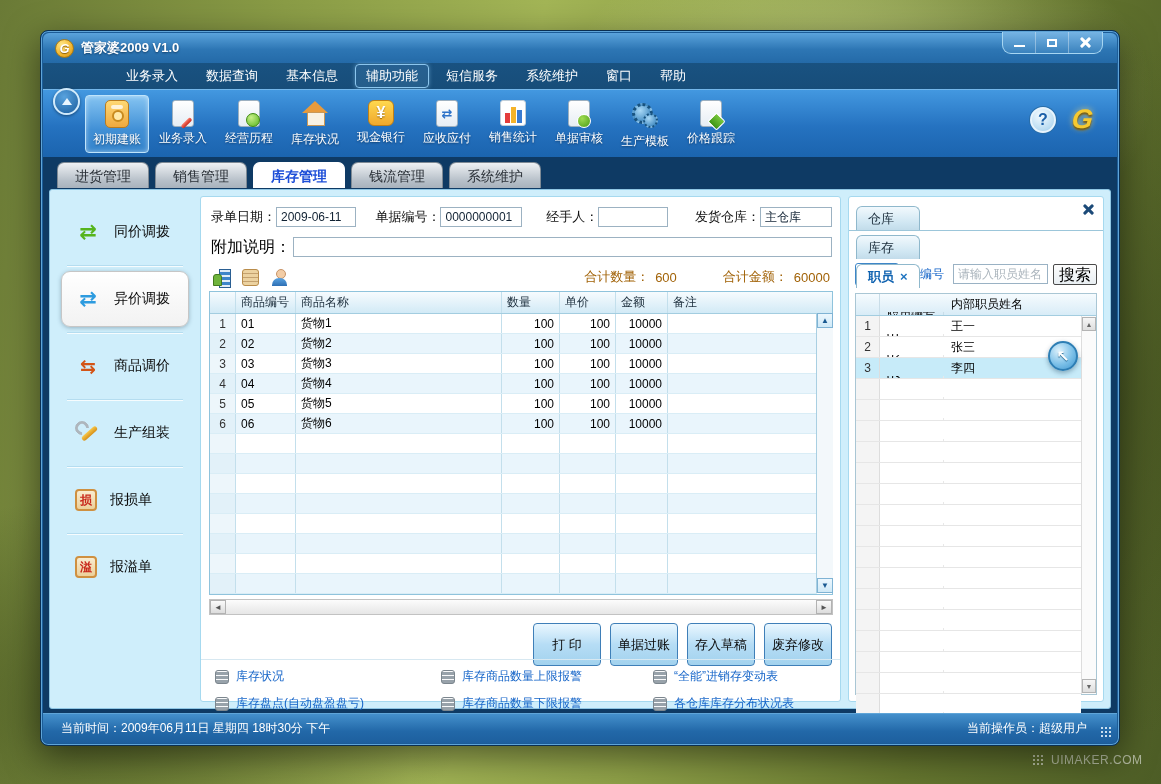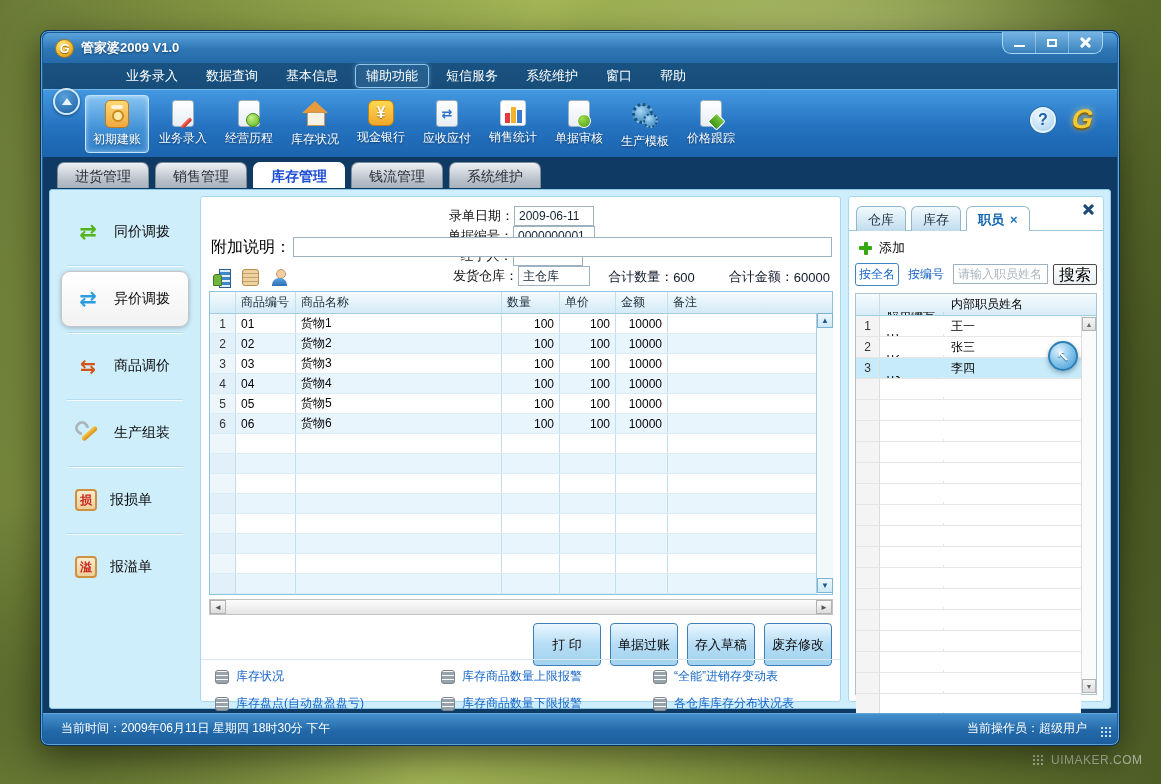--- a/index.html
+++ b/index.html
@@ -93,36 +93,36 @@
   .side-icon { width:26px; height:26px; display:flex; align-items:center; justify-content:center; font-size:21px; font-weight:bold; position:relative; }
   .same-price-transfer-icon { color:#55b41c; }
   .diff-price-transfer-icon { color:#2d9bdf; }
   .price-adjust-icon { color:#d35416; font-size:19px; }
   .assembly-icon::before { content:""; position:absolute; width:19px; height:5px; background:linear-gradient(#f7c84c,#d79018); border-radius:3px; transform:rotate(-42deg); left:5px; top:11px; }
   .assembly-icon::after { content:""; position:absolute; width:8px; height:8px; border:3px solid #aeb6bd; border-right-color:transparent; border-radius:50%; left:0px; top:1px; transform:rotate(45deg); }
   .loss-note-icon,.surplus-note-icon { width:22px; height:22px; background:linear-gradient(#f9ecd0,#ecd09a); border:2px solid #cf9040; border-radius:4px; color:#c8281c; font-size:12px; display:flex; align-items:center; justify-content:center; }
 
   
   .center { position:absolute; left:150px; top:6px; bottom:6px; width:641px; background:#fff; border:1px solid #a6d9ef; border-radius:3px; }
-  .form-r1 { position:absolute; left:10px; right:8px; top:9px; height:22px; display:flex; align-items:center;flex-direction:column; }
+  .form-r1 { position:absolute; left:10px; right:8px; top:9px; height:22px; display:flex; align-items:center; }
   .fg { display:flex; align-items:center; }
   .fg label { font-size:13px; color:#111; white-space:nowrap; }
   .inp { height:20px; border:1px solid #9cb2c2; font-size:12px; padding:1px 4px; color:#123; background:#fff; }
   .w-date { width:80px; } .w-no { width:82px; } .w-agent { width:70px; } .w-store { width:72px; }
   .sp1 { width:64px; } .sp2 { width:78px; } .sp3 { width:88px; }
   .form-r2 { position:absolute; left:10px; right:8px; top:39px; height:22px; display:flex; align-items:center; }
   .form-r2 .inp { flex:1; margin-left:2px; }
   .meta { position:absolute; left:12px; right:10px; top:68px; height:24px; display:flex; align-items:center; gap:12px; }
   .mi { width:17px; height:17px; position:relative; display:inline-block; cursor:pointer; }
   .building-icon::before { content:""; position:absolute; left:6px; top:0; width:10px; height:17px; background:#3f86c9 repeating-linear-gradient(180deg,rgba(255,255,255,.85) 0 2px,transparent 2px 5px); border:1px solid #2a5e92; }
   .building-icon::after { content:""; position:absolute; left:0; bottom:0; width:7px; height:10px; background:#6fb43c; border:1px solid #447a1e; border-radius:3px 3px 0 0; }
   .package-icon { background:#ecd2a0 repeating-linear-gradient(180deg,transparent 0 3px,rgba(120,70,20,.35) 3px 4px); border:1px solid #b98c4a; border-radius:3px; }
   .person-icon::before { content:""; position:absolute; left:4.5px; top:0; width:8px; height:8px; border-radius:50%; background:#f3cda6; border:1px solid #c89468; }
   .person-icon::after { content:""; position:absolute; left:1px; bottom:0; width:15px; height:8px; border-radius:7px 7px 0 0; background:linear-gradient(#5aa3e0,#2d6fb4); }
-  .totals { margin-left:auto; display:flex; align-items:center; font-size:13px; color:#0f172a; }
+  .totals { margin-left:auto; display:flex; align-items:center; gap:6px; font-size:13px; color:#a16207; }
   .totals .gap { width:34px; }
 
   
   .mtable { position:absolute; left:8px; top:94px; width:624px; border:1px solid #8fc3dc; }
   .mth { display:flex; height:22px; background:linear-gradient(#f6fbfe,#d2eaf6); border-bottom:1px solid #a3cde0; }
   .mc { font-size:12px; padding:0 5px; display:flex; align-items:center; border-right:1px solid #c3dfec; overflow:hidden; white-space:nowrap; }
   .mth .mc { color:#1c2e3c; }
   .w-rn { width:26px; justify-content:center; padding:0; }
   .w-code { width:60px; } .w-name { width:206px; } .w-qty { width:58px; } .w-price { width:56px; } .w-amt { width:52px; } .w-note { flex:1; border-right:none; }
   .mtb { }
@@ -145,21 +145,21 @@
   .links { position:absolute; left:14px; right:6px; top:471px; display:grid; grid-template-columns:226px 212px 1fr; row-gap:10px; }
   .link-item { display:flex; align-items:center; gap:7px; cursor:pointer; }
   .link-icon { width:14px; height:14px; background:#98a2aa repeating-linear-gradient(180deg,rgba(255,255,255,.95) 0 1.5px,transparent 1.5px 4px); border:1px solid #7c868e; border-radius:3px; flex:none; }
   .link-text { font-size:12px; color:#1464c8; white-space:nowrap; }
 
   
   .rpanel { position:absolute; left:798px; top:6px; bottom:6px; right:6px; background:#fff; border:1px solid #a6d9ef; border-radius:3px; }
   .px { position:absolute; right:9px; top:7px; width:11px; height:11px; cursor:pointer; }
   .px::before,.px::after { content:""; position:absolute; left:-1px; top:4px; width:13px; height:3px; background:#1c4a78; border-radius:1px; }
   .px::before { transform:rotate(45deg); } .px::after { transform:rotate(-45deg); }
-  .rtabs { position:absolute; left:7px; top:9px; height:25px; display:flex; gap:5px; z-index:2; }
+  .rtabs { position:absolute; left:7px; top:9px; height:25px; display:flex; gap:5px; z-index:2;flex-direction:column; }
   .rtab { height:25px; line-height:23px; padding:0 11px; font-size:13px; color:#1c2e3c; cursor:pointer;
     background:linear-gradient(#f2f9fd,#cfe6f2 70%,#c2dcea); border:1px solid #8fb8cc; border-bottom:none; border-radius:6px 6px 0 0; display:flex; align-items:center; gap:6px; }
   .rtab.active { background:#fff; color:#0f62b0; font-weight:bold; }
   .rtab-close { color:#1e74c0; font-weight:bold; font-size:13px; cursor:pointer; }
   .rtabline { position:absolute; left:0; right:0; top:33px; height:1px; background:#9cc6da; }
   .addrow { position:absolute; left:10px; top:41px; height:20px; display:flex; align-items:center; gap:7px; cursor:pointer; }
   .plus { position:relative; width:13px; height:13px; display:inline-block; }
   .plus::before { content:""; position:absolute; left:0; top:4.5px; width:13px; height:4px; background:#35a812; border-radius:1px; }
   .plus::after { content:""; position:absolute; left:4.5px; top:0; width:4px; height:13px; background:#35a812; border-radius:1px; }
   .addrow span { font-size:13px; color:#0a0a0a; }

